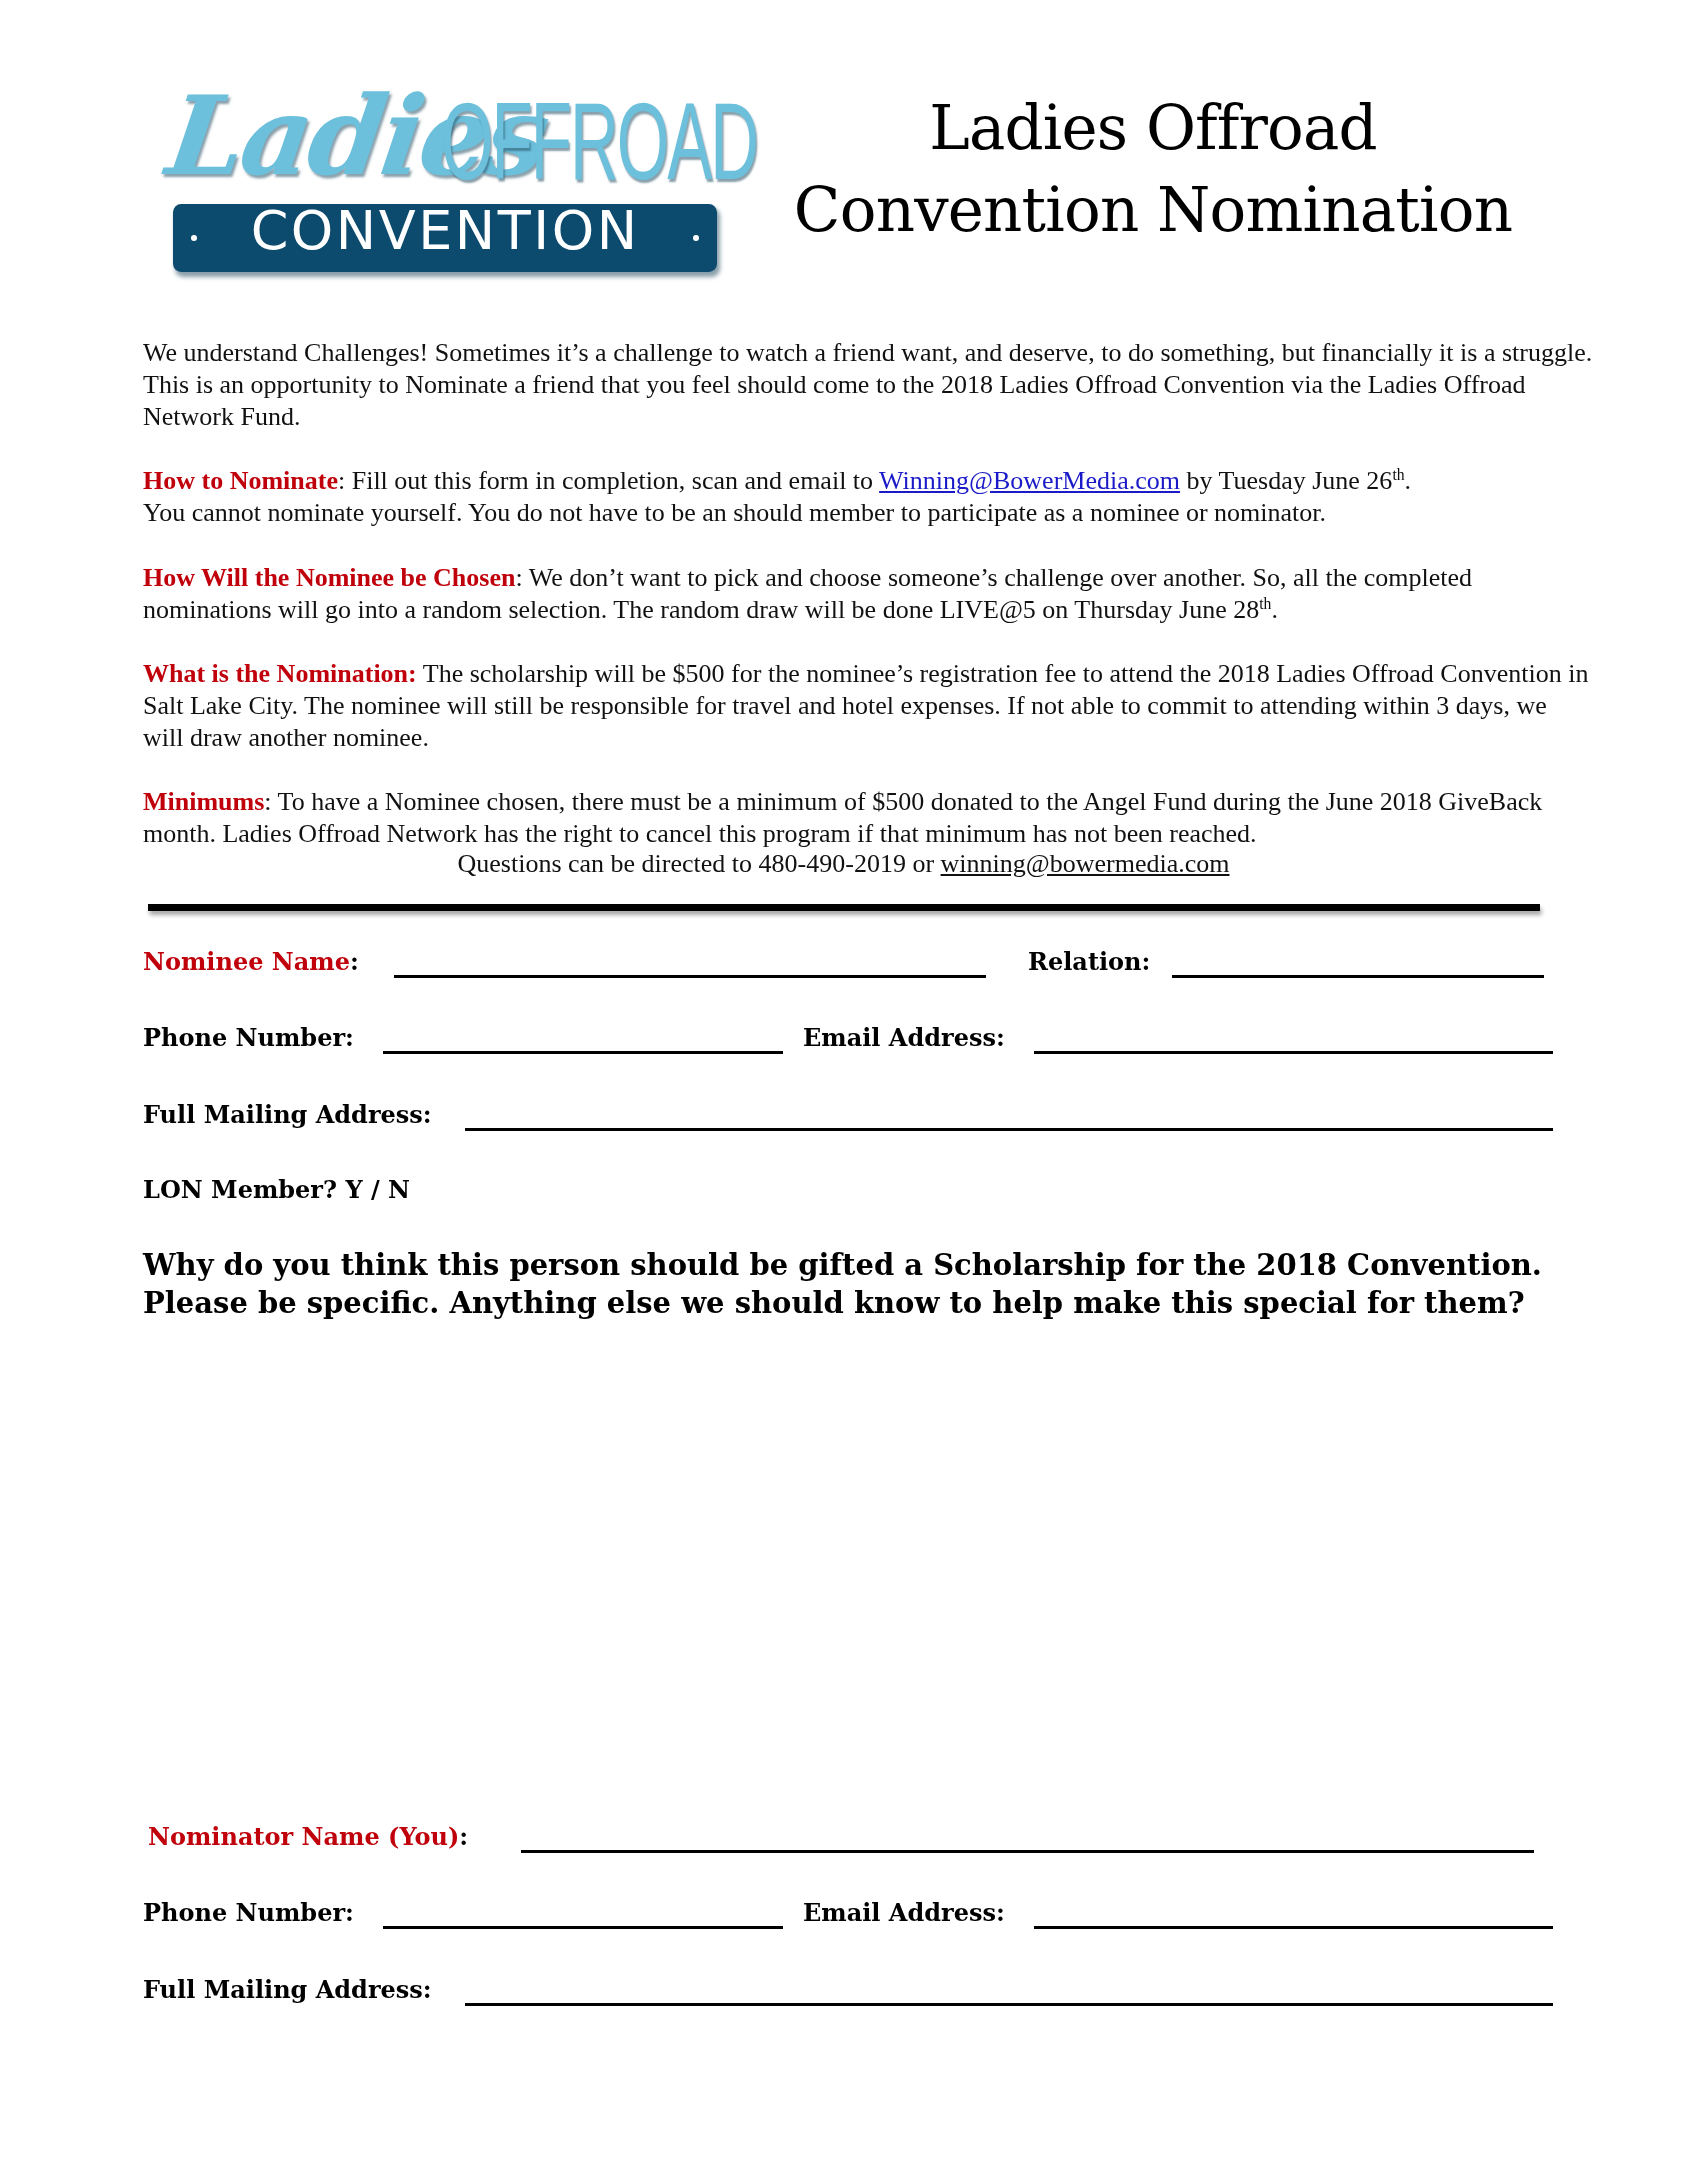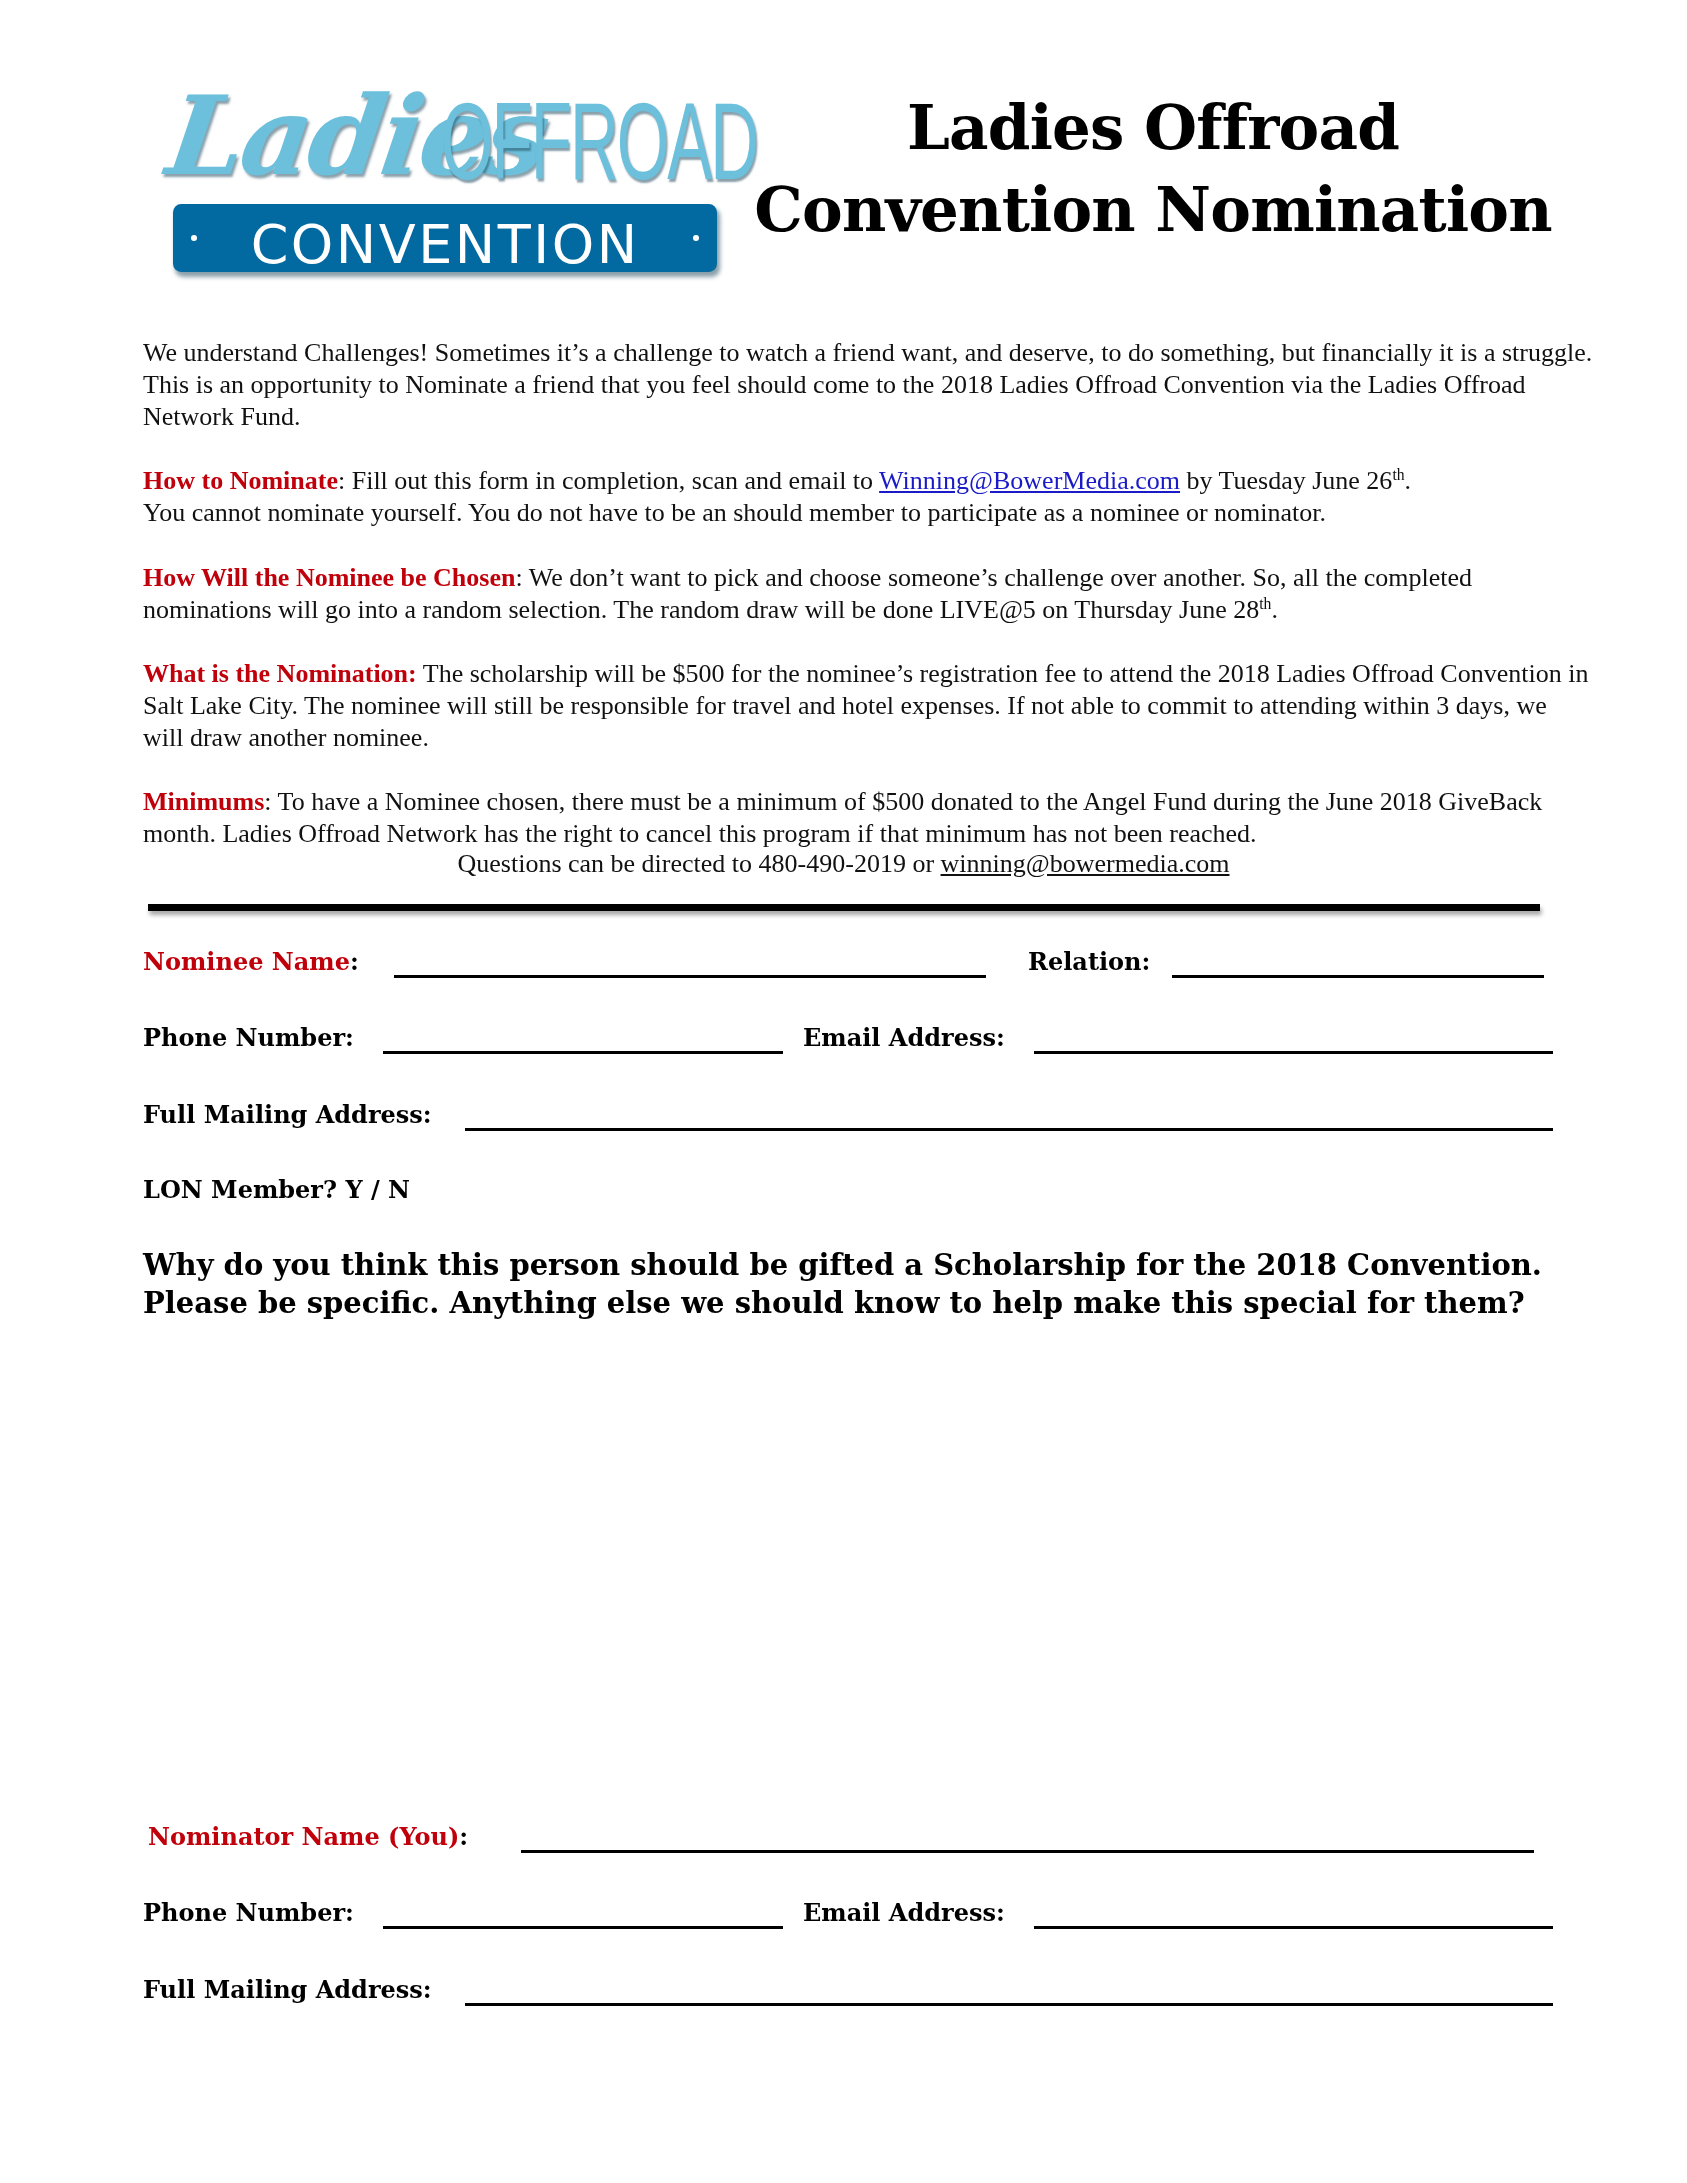--- a/index.html
+++ b/index.html
@@ -10,33 +10,33 @@
   .logo { position: absolute; left: 169px; top: 82px; width: 552px; height: 194px; }
   .logo-ladies { position: absolute; left: 0; top: 0; font-family: "DejaVu Serif", serif;
                  font-style: italic; font-weight: bold; font-size: 109px; color: #6cc0dc;
                  letter-spacing: -3.3px; line-height: 1;
                  text-shadow: 2.5px 3.3px 2.5px rgba(40,80,100,0.55); transform: skewX(-8deg); }
   .logo-offroad { position: absolute; left: 272px; top: 5px; font-family: "Liberation Sans", sans-serif;
                   font-size: 109px; color: #6cc0dc; line-height: 1; letter-spacing: -3.3px;
                   transform: scaleX(0.62); transform-origin: left top;
                   text-shadow: 2.5px 3.3px 2.5px rgba(40,80,100,0.55); }
   .logo-plate { position: absolute; left: 4.1px; top: 122px; width: 544px; height: 68px;
-                background: #0369a1; border-radius: 8.2px;
+                background: #0c4a6e; border-radius: 8.2px;
                 box-shadow: 2.5px 4.1px 4.1px rgba(40,80,100,0.55);
-                display: flex; align-items: flex-end; justify-content: center; }
+                display: flex; align-items: flex-start; justify-content: center; }
   .logo-plate .dot { position: absolute; top: 31px; width: 5.8px; height: 5.8px; border-radius: 50%;
                      background: #ffffff; }
   .logo-plate .dot.left { left: 18px; }
   .logo-plate .dot.right { right: 18px; }
   .logo-convention { font-family: "DejaVu Sans", sans-serif; font-size: 54px; color: #ffffff;
                      letter-spacing: 2.5px; font-weight: normal; line-height: 1; }
 
   
   .title { position: absolute; left: 741px; top: 87px; width: 824px; text-align: center;
-           font-family: "DejaVu Serif", serif; font-weight: bold; font-size: 61px;
+           font-family: "DejaVu Serif", serif; font-weight: normal; font-size: 61px;
            line-height: 82px; color: #000; letter-spacing: -0.8px; }
 
   
   .para { position: absolute; left: 143px; width: 1450px; font-size: 26px; line-height: 32px;
           color: #111; font-family: "Liberation Serif", serif; margin-top: 32px; }
   .lead { color: #c0000a; font-weight: bold; }
   a.email { color: #1a1ac8; text-decoration: underline; }
   sup { font-size: 15.7px; vertical-align: 9px; line-height: 0; }
 
   .questions { position: absolute; left: 0; width: 1687px; top: 847px; text-align: center;

